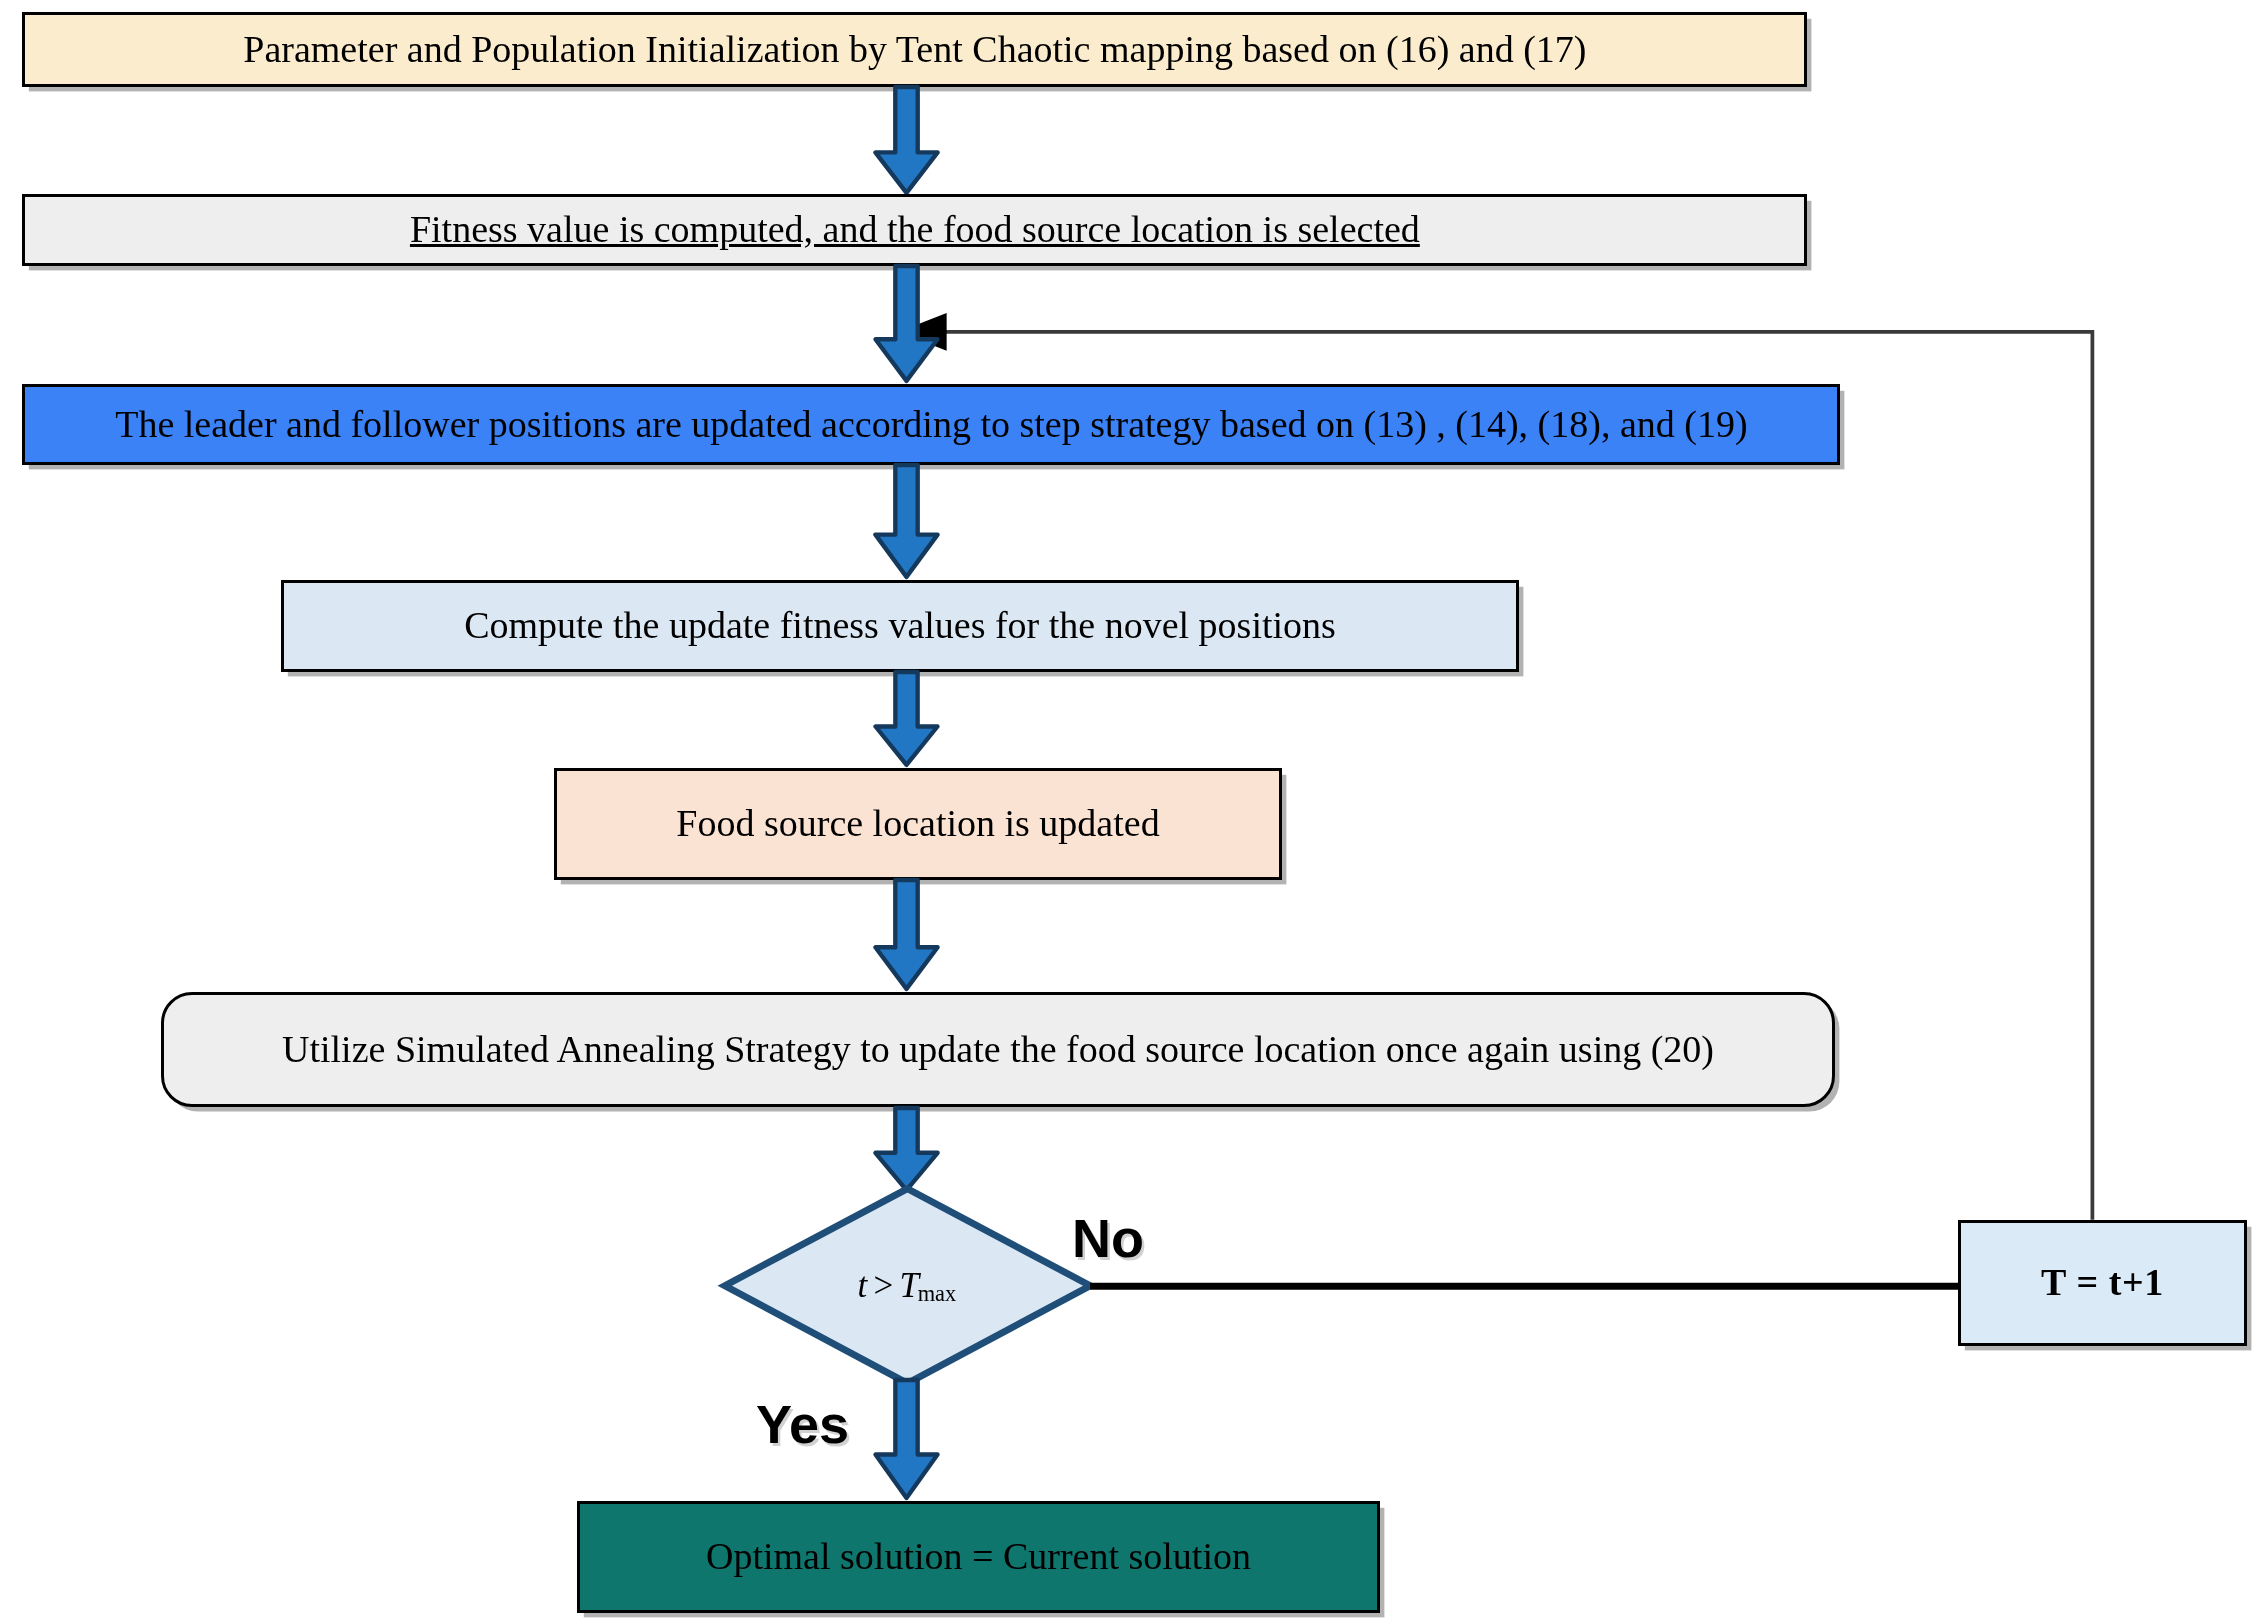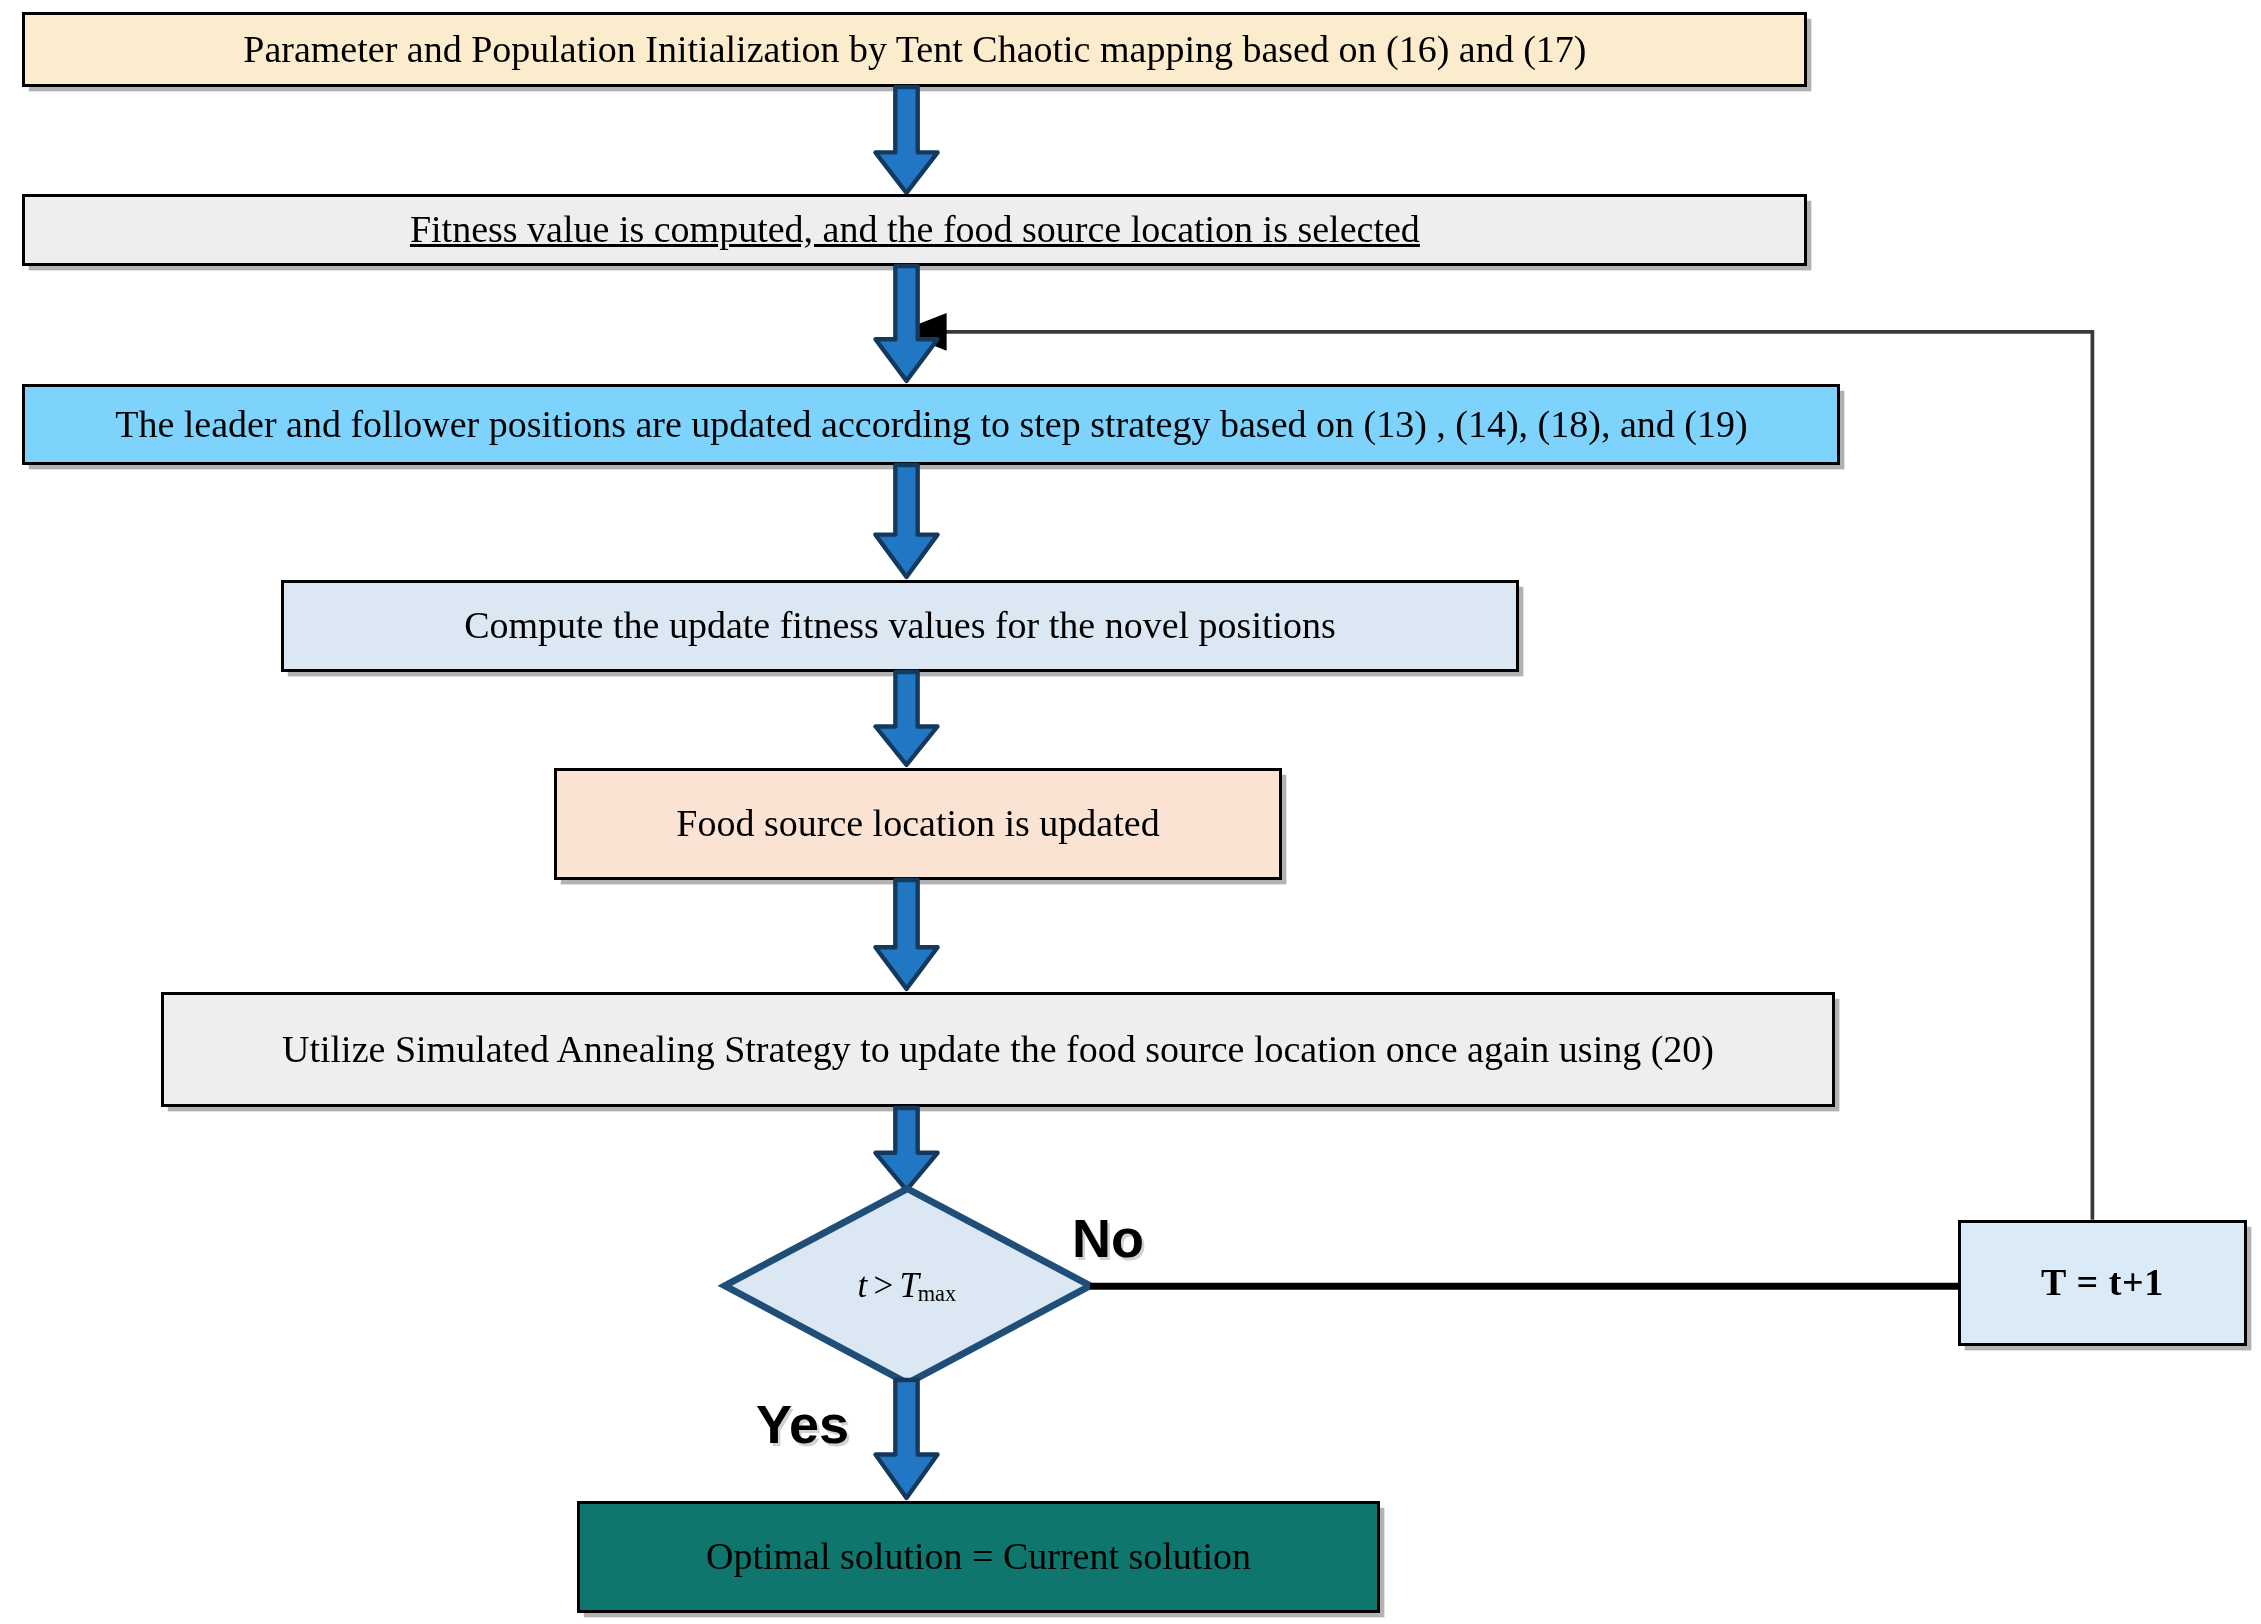--- a/index.html
+++ b/index.html
@@ -33,21 +33,21 @@
     box-shadow: 5.6px 5.6px 0 -1.2px rgba(0,0,0,0.30);
   }
   .node span.lbl {
     display: block;
     padding: 0 16px;
     white-space: nowrap;
   }
   
   .n-init      { background: #fbeccd; }
   .n-fitness   { background: #eeeeee; }
-  .n-leader    { background: #7dd3fc; }
+  .n-leader    { background: #3b82f6; }
   .n-compute   { background: #dbe8f4; }
   .n-food      { background: #fbe3d4; }
   .n-anneal    { background: #eeeeee; }
   .n-increment { background: #dbeaf7; font-weight: bold; letter-spacing: 0.6px; }
   .n-optimal   { background: #0f766e; }
 
   
   .diamond-wrap {
     position: absolute;
   }
@@ -165,21 +165,21 @@
   <div class="node n-food" style="left:554px; top:768px; width:728px; height:112px;justify-content:center;">
     <span class="lbl">Food source location is updated</span>
   </div>
 
   <div class="arrow" style="left:869px; top:880px; width:75px; height:112px;">
     <svg viewBox="0 0 120 180" width="75" height="112">
       <polygon points="42,0 78,0 78,108 110,108 60,175 10,108 42,108" fill="#2277c4" stroke="#14395c" stroke-width="7" stroke-linejoin="round"></polygon>
     </svg>
   </div>
 
-  <div class="node n-anneal" style="left:161px; top:992px; width:1674px; height:115px;">
+  <div class="node n-anneal" style="left:161px; top:992px; width:1674px; height:115px;border-radius:31px;">
     <span class="lbl">Utilize Simulated Annealing Strategy to update the food source location once again using (20)</span>
   </div>
 
   <div class="arrow" style="left:869px; top:1108px; width:75px; height:84px;">
     <svg viewBox="0 0 120 135" width="75" height="84">
       <polygon points="42,0 78,0 78,72 110,72 60,132 10,72 42,72" fill="#2277c4" stroke="#14395c" stroke-width="7" stroke-linejoin="round"></polygon>
     </svg>
   </div>
 
   <div class="diamond-wrap" style="left:721px; top:1185px; width:373px; height:202px;">

